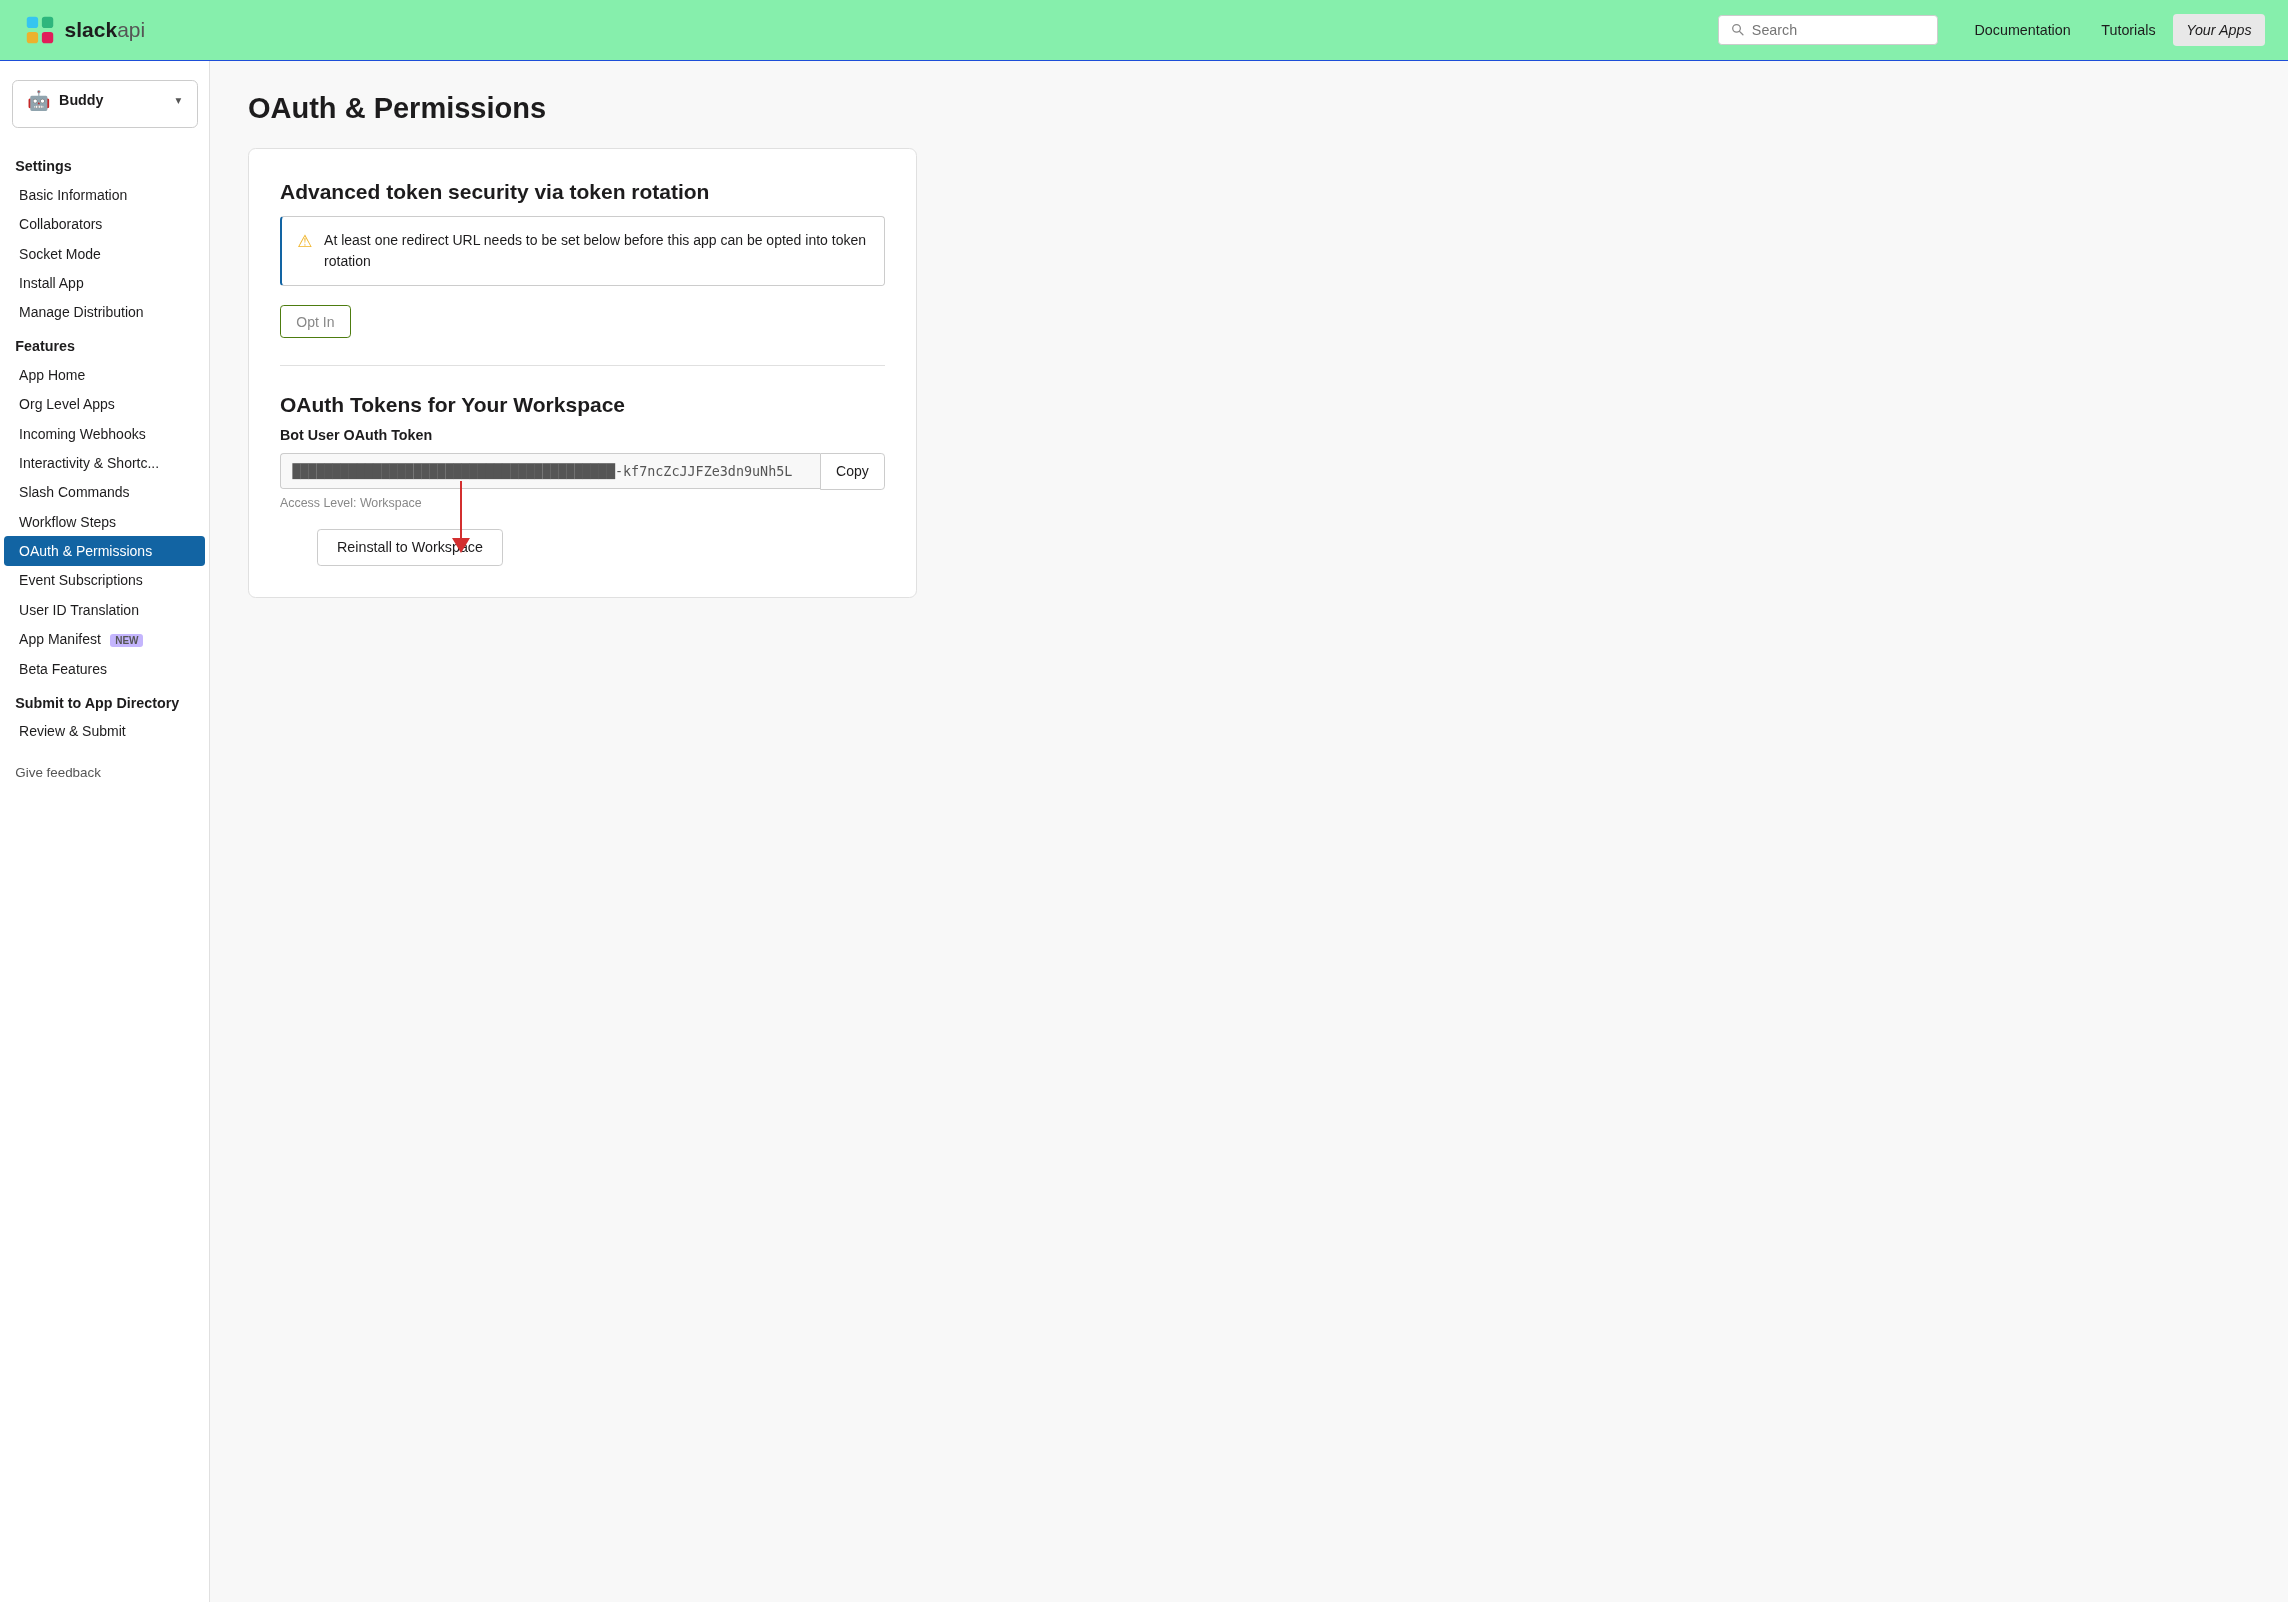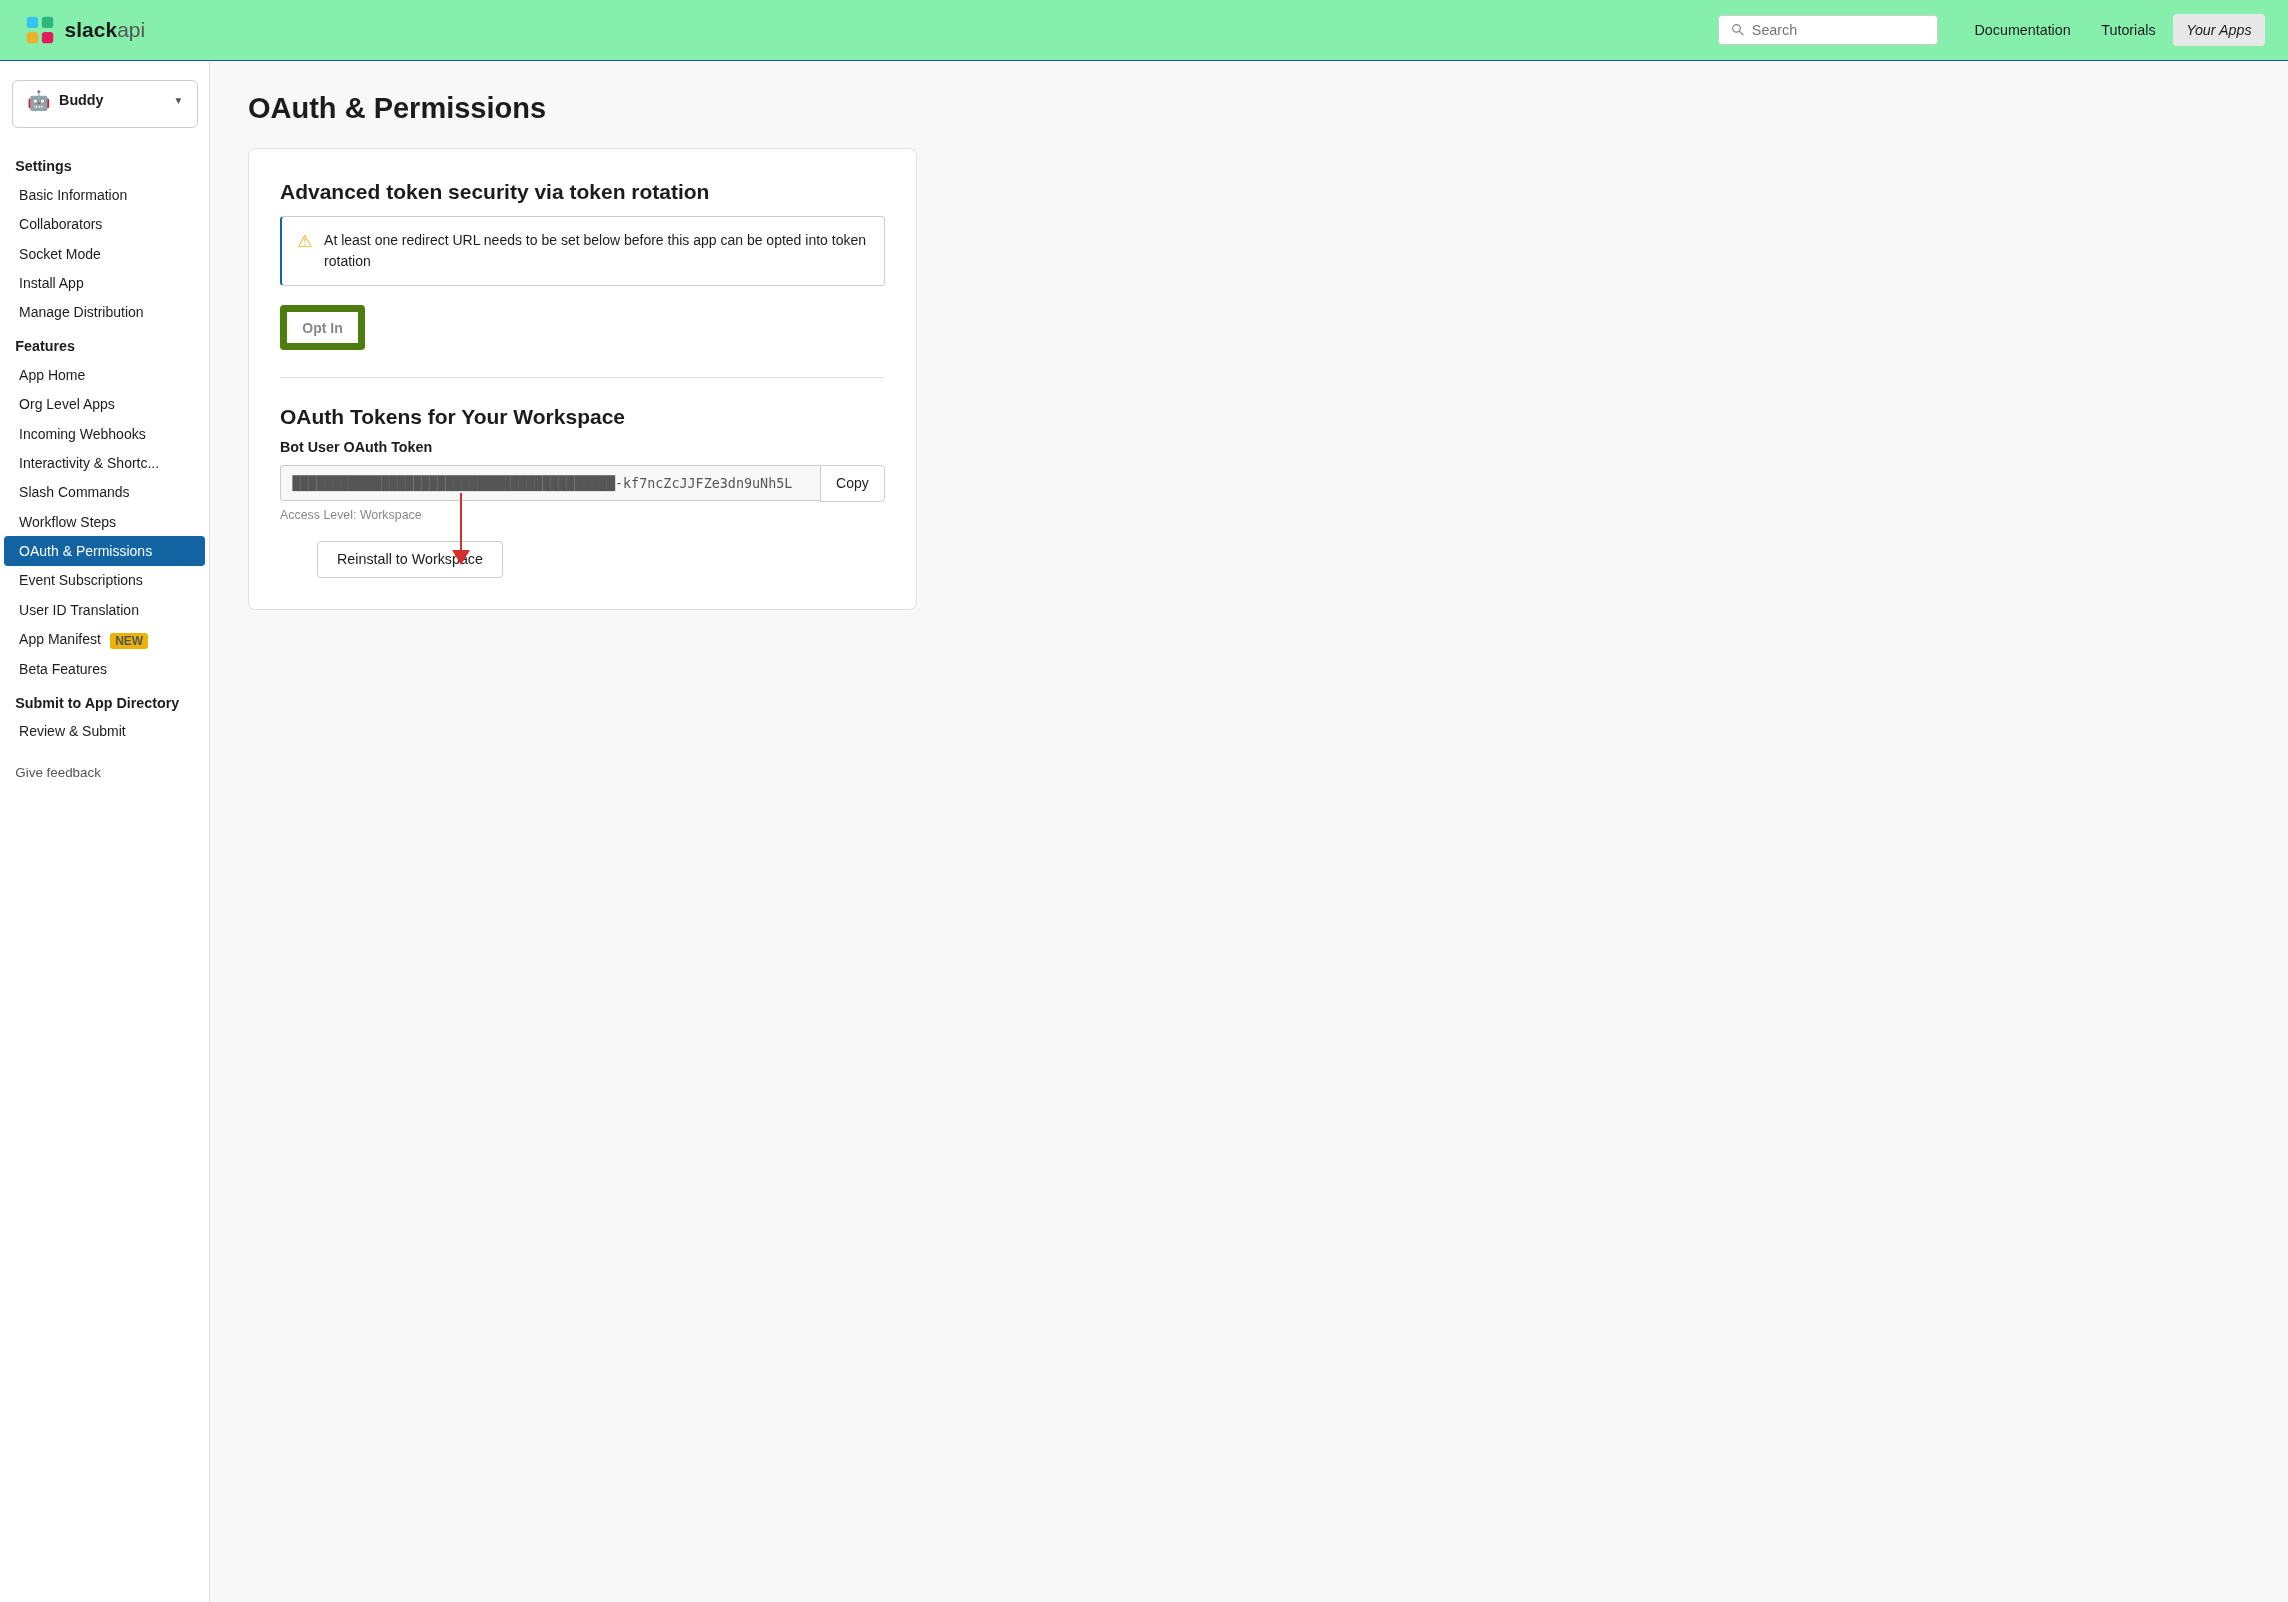--- a/index.html
+++ b/index.html
@@ -41,21 +41,21 @@
 
     .sidebar-section-title {
       font-weight: 700; font-size: 14.3px; padding: 11.5px 15.3px 5.7px; color: #1d1c1d;
     }
     .sidebar-item {
       display: block; padding: 6.7px 15.3px; color: #1d1c1d; text-decoration: none;
       font-size: 14px; cursor: pointer; border-radius: 3.8px; margin: 0 3.8px;
     }
     .sidebar-item.active { background: #1264a3; color: #fff; border-radius: 3.8px; }
     .sidebar-item .badge-new {
-      font-size: 12px; background: #eab308; color: #555; padding: 1px 4.8px;
+      font-size: 10px; background: #c4b5fd; color: #555; padding: 1px 4.8px;
       border-radius: 2.9px; margin-left: 5.7px; font-weight: 600; vertical-align: middle;
     }
 
     .give-feedback { padding: 19px 15.3px 0; color: #555; font-size: 13.4px; cursor: pointer; }
 
     
     .main { flex: 1; padding: 31px 38px; background: #f8f8f8; }
     .page-title { font-size: 29px; font-weight: 700; margin-bottom: 23px; color: #1d1c1d; }
 
     .card {
@@ -69,22 +69,22 @@
 
     .alert-box {
       display: flex; align-items: flex-start; gap: 11.5px;
       border: 1px solid #ccc; border-left: 2.9px solid #1264a3; border-radius: 3.8px;
       padding: 13.4px 15.3px; margin-bottom: 19px; background: #fff;
     }
     .alert-icon { color: #f0b429; font-size: 17px; margin-top: 1px; flex-shrink: 0; }
     .alert-text { font-size: 14px; color: #1d1c1d; line-height: 1.5; }
 
     .btn {
-      display: inline-block; padding: 7.6px 15.3px; font-size: 14px; font-weight: 700;
-      border: 7px solid #4d7c0f; border-radius: 3.8px; cursor: pointer; background: #fff;
+      display: inline-block; padding: 7.6px 15.3px; font-size: 14px; font-weight: 400;
+      border: 1px solid #4d7c0f; border-radius: 3.8px; cursor: pointer; background: #fff;
       color: #1d1c1d;
     }
     .btn-disabled { color: #888; cursor: default; }
 
     .divider { border: none; border-top: 1px solid #e0e0e0; margin: 27px 0; }
 
     .token-section-title { font-size: 21px; font-weight: 700; margin-bottom: 9.6px; }
     .token-desc { font-size: 14.3px; color: #1d1c1d; line-height: 1.6; margin-bottom: 19px; }
     .token-desc a { color: #1264a3; text-decoration: none; }
 

